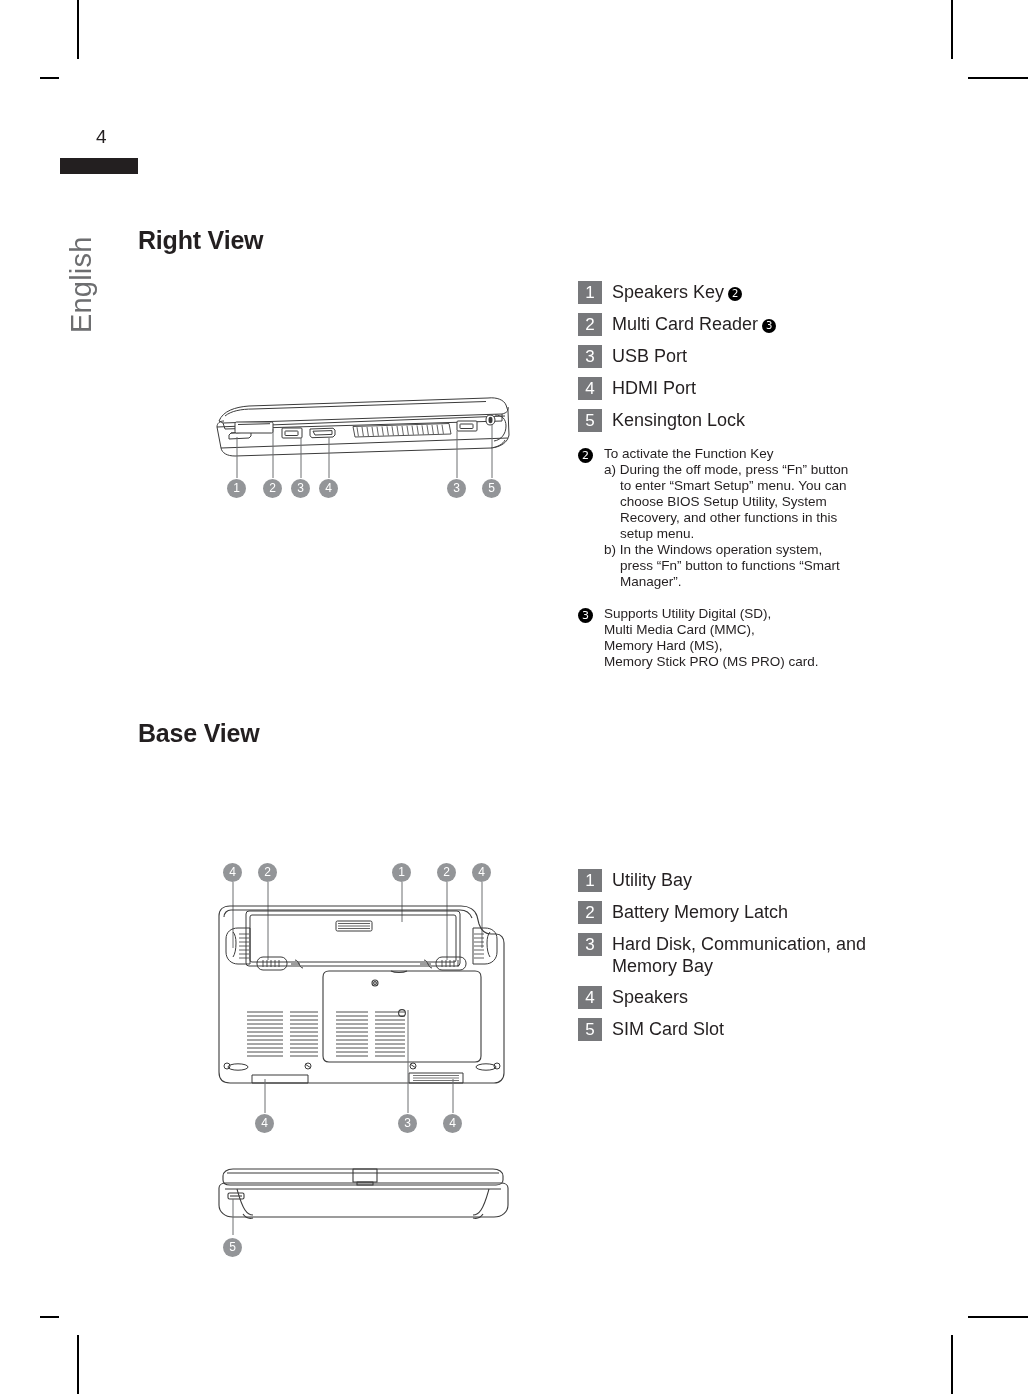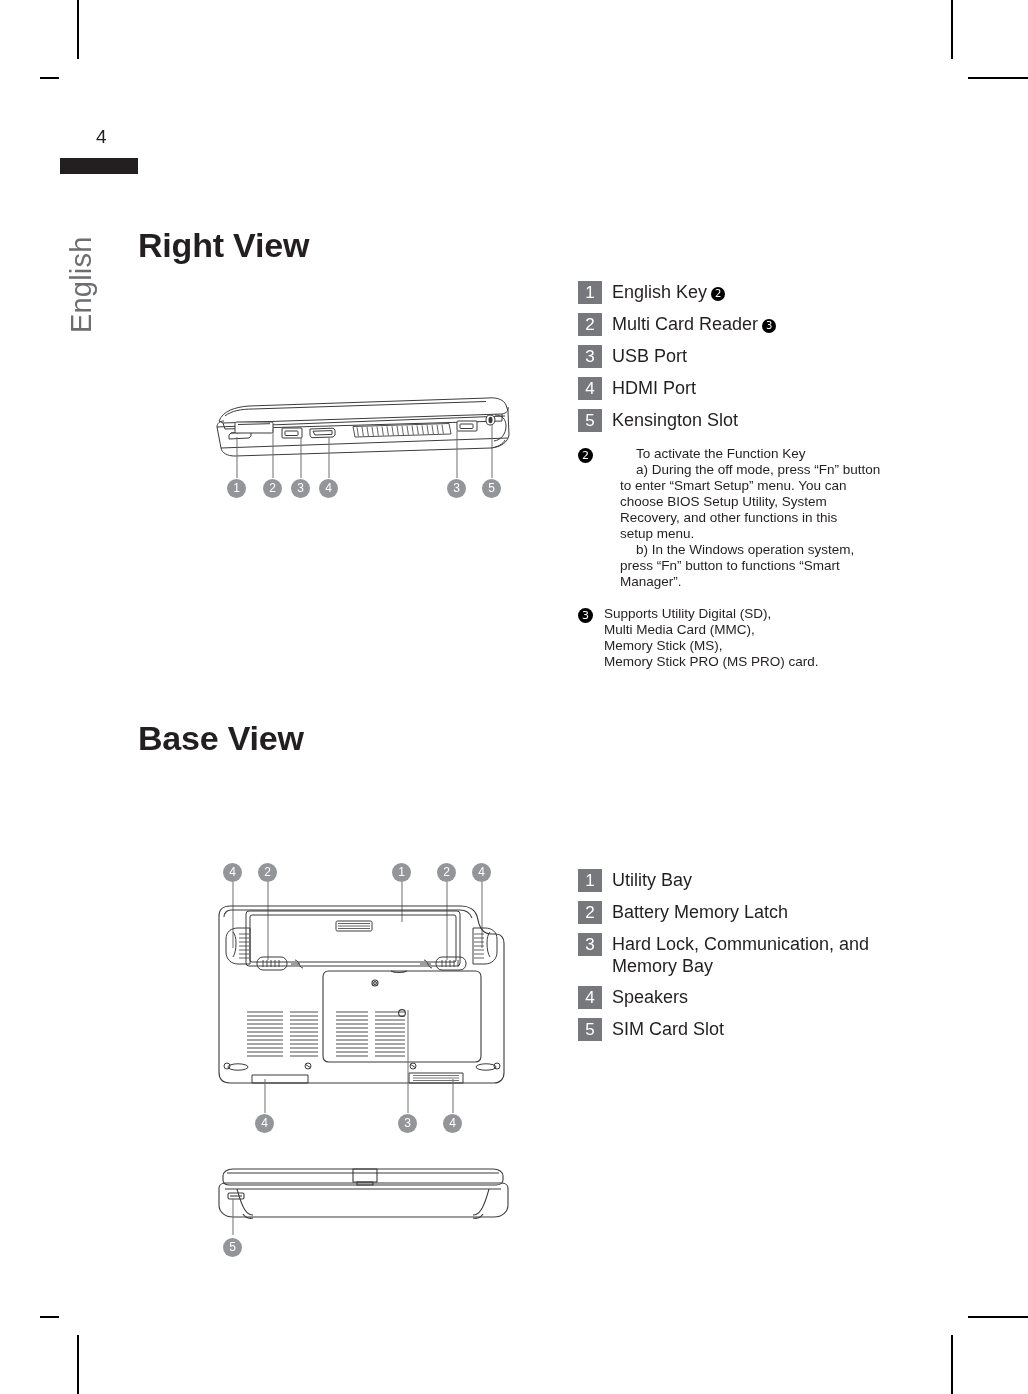--- a/index.html
+++ b/index.html
@@ -45,21 +45,21 @@
     letter-spacing: 0.2px;
     transform-origin: left bottom;
     transform: rotate(-90deg);
     left: 98px;
     top: 300px;
   }
 
   
   .section-heading {
     position: absolute;
-    font-size: 34px;
+    font-size: 25px;
     font-weight: bold;
     color: #231f20;
     letter-spacing: -0.2px;
   }
   #heading-right-view { left: 138px; top: 226px; }
   #heading-base-view  { left: 138px; top: 719px; }
 
   
   .legend { position: absolute; }
   #legend-right { left: 578px; top: 281px; width: 330px; }
@@ -123,21 +123,21 @@
     margin-right: 11px;
     margin-top: 2px;
     font-family: "DejaVu Sans", sans-serif;
   }
   .footnote-body {
     font-size: 13.5px;
     line-height: 16px;
     color: #231f20;
   }
   .fn-line { white-space: nowrap; }
-  .fn-indent-a { padding-left: 0px; margin-left: 32px; }
+  .fn-indent-a { padding-left: 0px; }
   .fn-indent-b { padding-left: 16px; }
 
   
   .callout {
     position: absolute;
     width: 19px; height: 19px;
     border-radius: 50%;
     background: #939598;
     color: #ffffff;
     font-size: 12px;
@@ -258,37 +258,37 @@
     <div class="callout" style="left:58px;  top:94px;">2</div>
     <div class="callout" style="left:86px;  top:94px;">3</div>
     <div class="callout" style="left:114px; top:94px;">4</div>
     <div class="callout" style="left:242px; top:94px;">3</div>
     <div class="callout" style="left:277px; top:94px;">5</div>
   </div>
 
   <div class="legend" id="legend-right">
     <div class="legend-row">
       <div class="legend-badge">1</div>
-      <div class="legend-text"><span>English Key</span><span class="sup-dot">2</span></div>
+      <div class="legend-text"><span>Speakers Key</span><span class="sup-dot">2</span></div>
     </div>
     <div class="legend-row">
       <div class="legend-badge">2</div>
       <div class="legend-text"><span>Multi Card Reader</span><span class="sup-dot">3</span></div>
     </div>
     <div class="legend-row">
       <div class="legend-badge">3</div>
       <div class="legend-text">USB Port</div>
     </div>
     <div class="legend-row">
       <div class="legend-badge">4</div>
       <div class="legend-text">HDMI Port</div>
     </div>
     <div class="legend-row">
       <div class="legend-badge">5</div>
-      <div class="legend-text">Kensington Slot</div>
+      <div class="legend-text">Kensington Lock</div>
     </div>
   </div>
 
   <div class="footnote" id="footnote-2">
     <div class="footnote-marker">2</div>
     <div class="footnote-body">
       <div class="fn-line fn-indent-a">To activate the Function Key</div>
       <div class="fn-line fn-indent-a">a) During the off mode, press “Fn” button</div>
       <div class="fn-line fn-indent-b">to enter “Smart Setup” menu. You can</div>
       <div class="fn-line fn-indent-b">choose BIOS Setup Utility, System</div>
@@ -298,21 +298,21 @@
       <div class="fn-line fn-indent-b">press “Fn” button to functions “Smart</div>
       <div class="fn-line fn-indent-b">Manager”.</div>
     </div>
   </div>
 
   <div class="footnote" id="footnote-3">
     <div class="footnote-marker">3</div>
     <div class="footnote-body">
       <div class="fn-line">Supports Utility Digital (SD),</div>
       <div class="fn-line">Multi Media Card (MMC),</div>
-      <div class="fn-line">Memory Stick (MS),</div>
+      <div class="fn-line">Memory Hard (MS),</div>
       <div class="fn-line">Memory Stick PRO (MS PRO) card.</div>
     </div>
   </div>
 
   <div class="section-heading" id="heading-base-view">Base View</div>
 
   <div class="figure" id="fig-base-view">
     <svg width="320" height="270" viewBox="0 0 320 270" xmlns="http://www.w3.org/2000/svg">
 
       <g stroke="#6d6e70" stroke-width="1">
@@ -544,21 +544,21 @@
     <div class="legend-row">
       <div class="legend-badge">1</div>
       <div class="legend-text">Utility Bay</div>
     </div>
     <div class="legend-row">
       <div class="legend-badge">2</div>
       <div class="legend-text">Battery Memory Latch</div>
     </div>
     <div class="legend-row">
       <div class="legend-badge">3</div>
-      <div class="legend-text" style="max-width:260px;">Hard Lock, Communication, and Memory Bay</div>
+      <div class="legend-text" style="max-width:260px;">Hard Disk, Communication, and Memory Bay</div>
     </div>
     <div class="legend-row">
       <div class="legend-badge">4</div>
       <div class="legend-text">Speakers</div>
     </div>
     <div class="legend-row">
       <div class="legend-badge">5</div>
       <div class="legend-text">SIM Card Slot</div>
     </div>
   </div>

